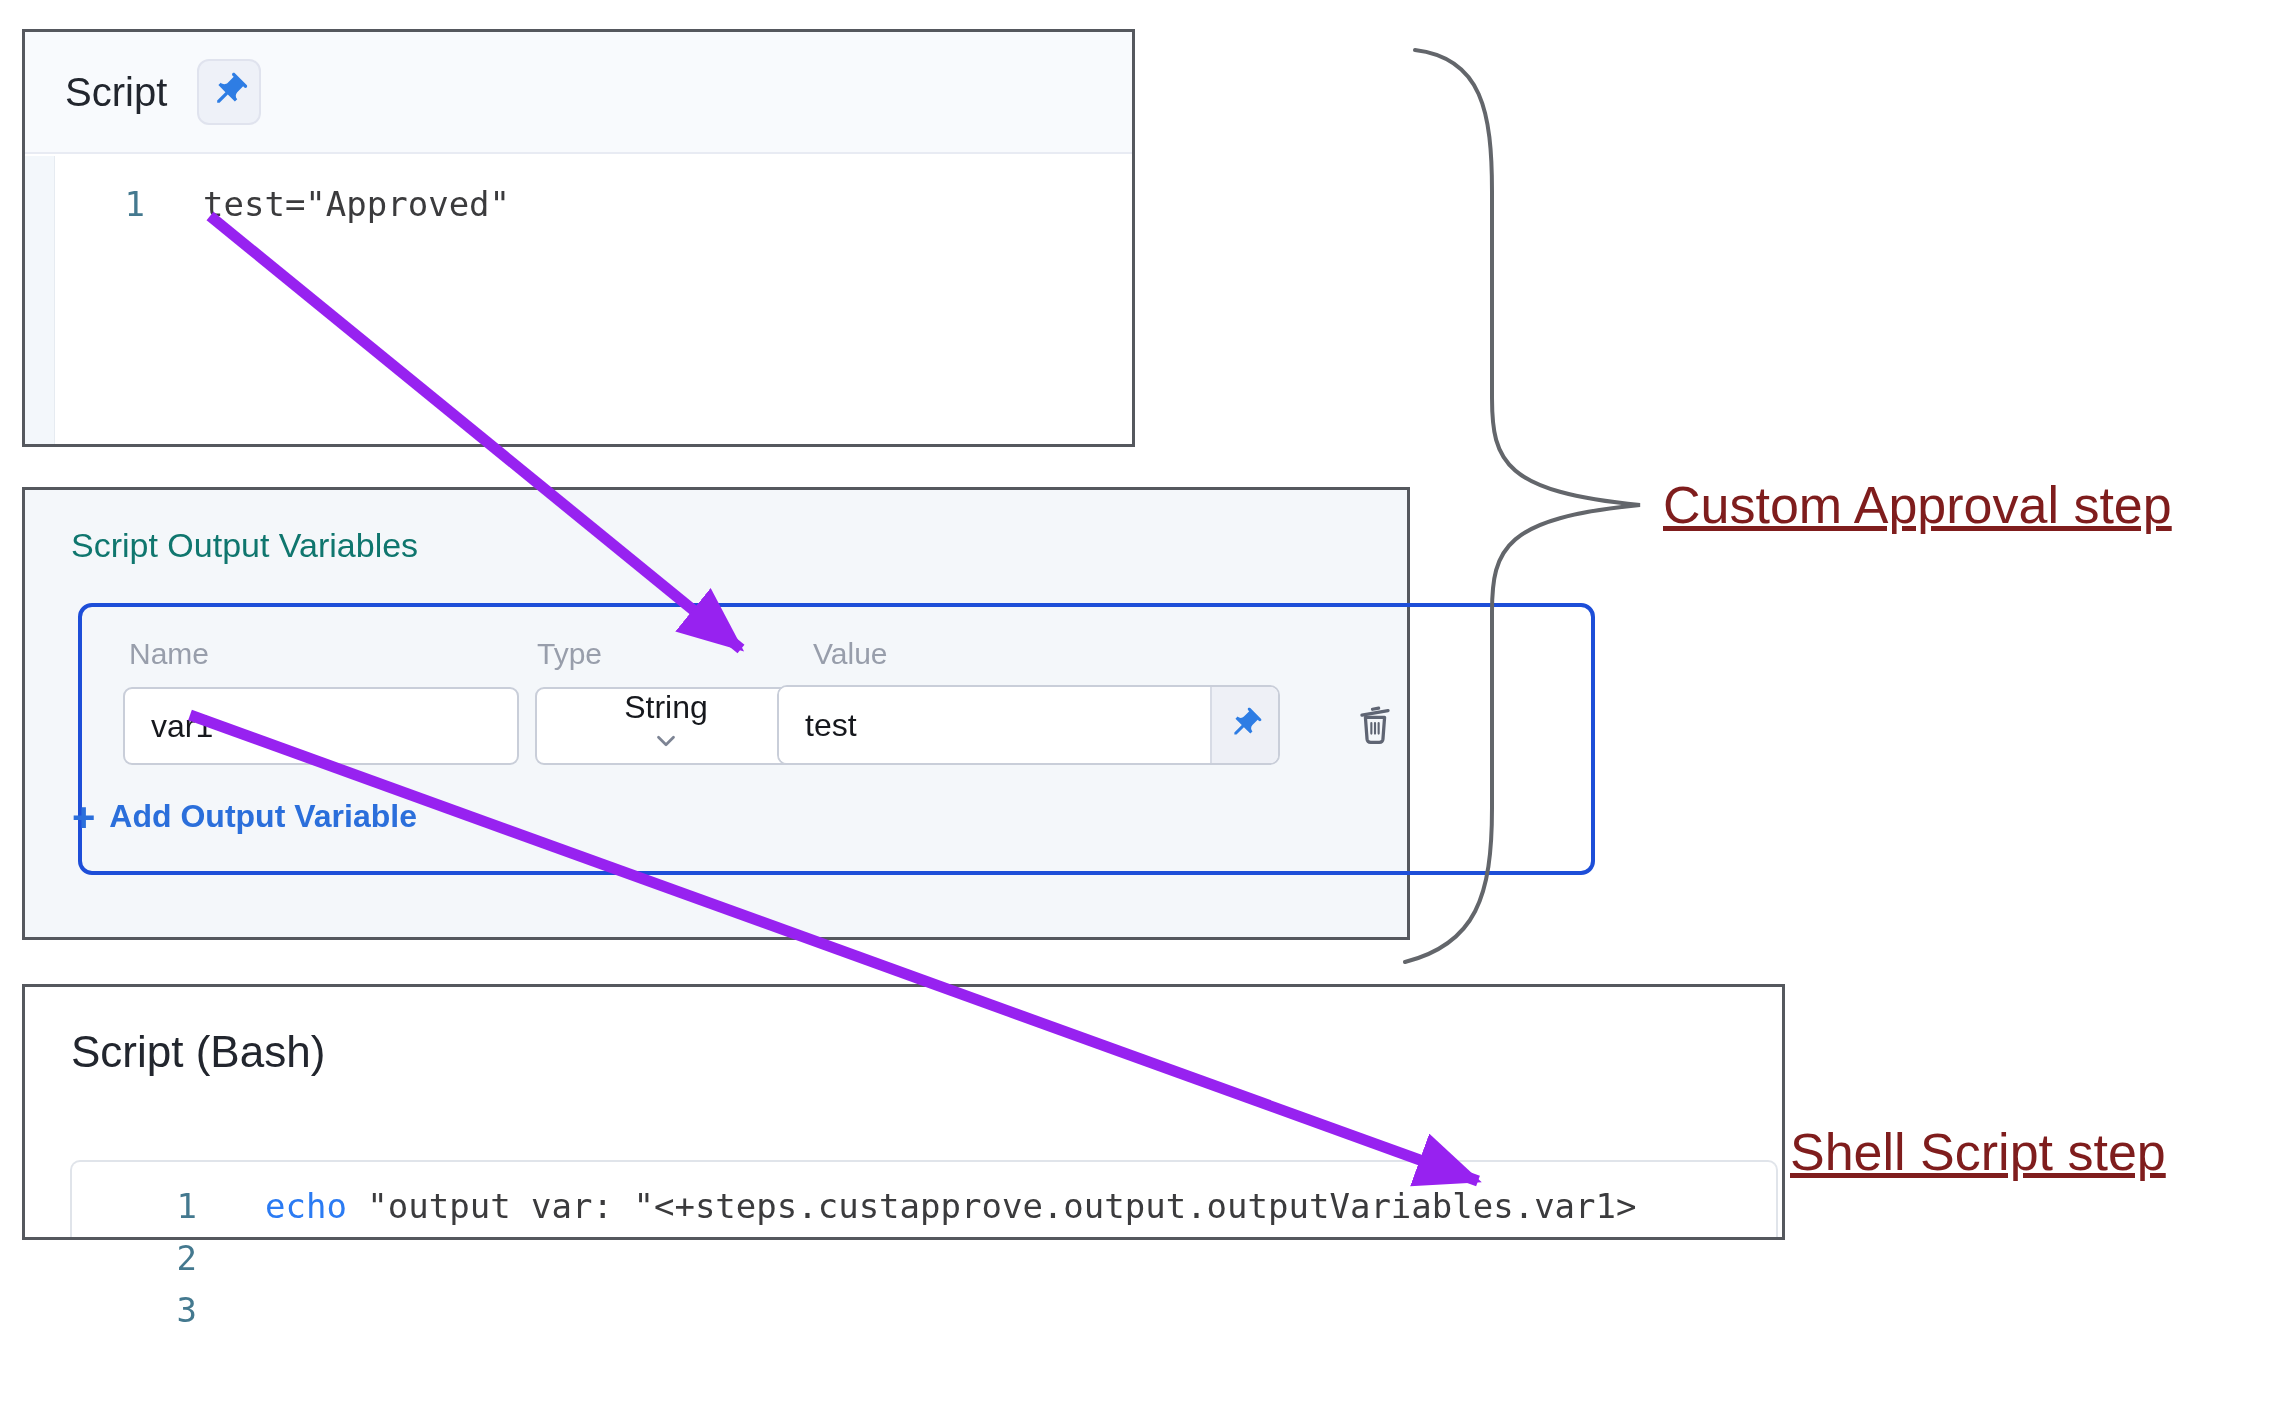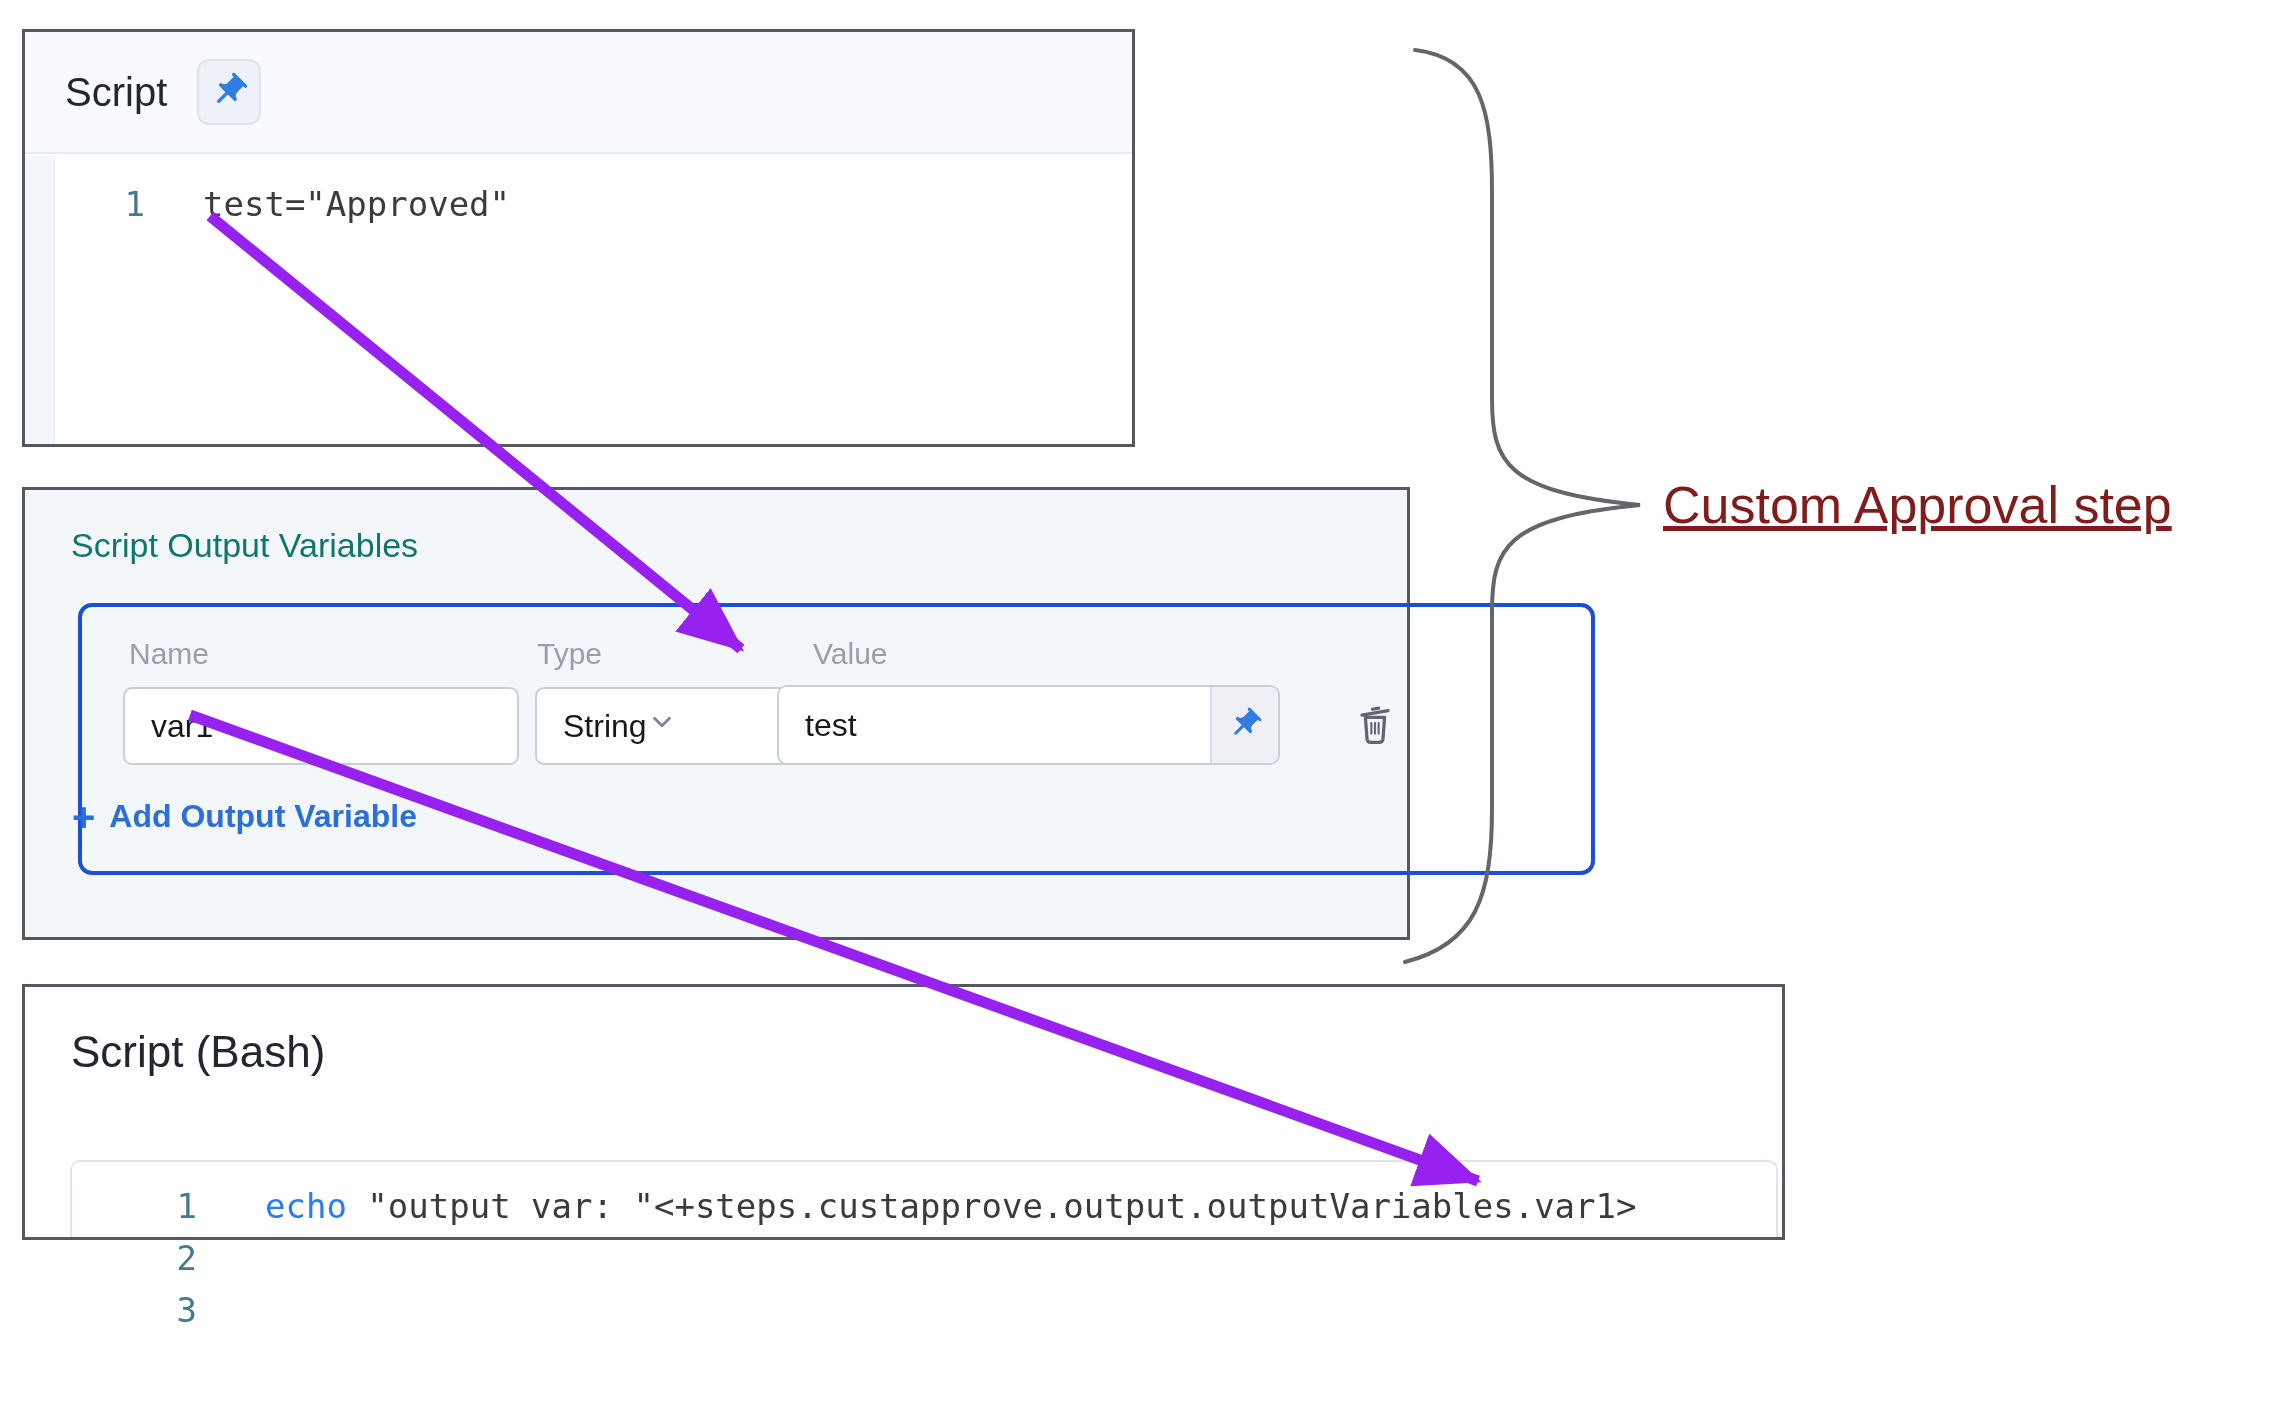--- a/index.html
+++ b/index.html
@@ -33,21 +33,21 @@
   .kw{color:var(--keyword-blue);}
 
   
   #vars-panel{left:22px;top:487px;width:1388px;height:453px;background:#f4f7fa;}
   #vars-panel .title{position:absolute;left:46px;top:36px;font-size:34px;color:#0f766e;font-weight:500;}
   #vars-fieldset{position:absolute;left:53px;top:113px;width:1517px;height:272px;border:4px solid #1d4ed8;border-radius:14px;}
   .col-label{position:absolute;top:30px;font-size:30px;color:#989eab;}
   .field{position:absolute;top:80px;height:78px;background:#ffffff;border:2px solid var(--field-border);
       border-radius:9px;font-size:32px;color:#16181d;padding:0 26px;font-family:"Liberation Sans",sans-serif;}
   input.field{outline:none;}
-  .select-field{display:flex;align-items:center;justify-content:flex-start;cursor:pointer;}
+  .select-field{display:flex;align-items:center;justify-content:center;cursor:pointer;flex-direction:column;}
   #value-group{position:absolute;left:695px;top:78px;width:503px;height:80px;border:2px solid var(--field-border);
       border-radius:10px;background:#ffffff;display:flex;overflow:hidden;justify-content:flex-end;}
   #value-group input{flex:1;border:none;outline:none;font-size:32px;color:#16181d;padding:0 26px;background:#ffffff;
       font-family:"Liberation Sans",sans-serif;min-width:0;}
   #value-pin{width:68px;background:#eef0f6;border-left:2px solid #d7dbe5;display:flex;align-items:center;justify-content:center;cursor:pointer;}
   .trash-btn{position:absolute;left:1267px;top:90px;width:52px;height:56px;display:flex;align-items:center;justify-content:center;
       background:none;border:none;cursor:pointer;}
   #add-variable{position:absolute;left:47px;top:308px;display:flex;align-items:center;gap:14px;cursor:pointer;
       color:var(--link-blue);font-weight:bold;font-size:32px;background:none;border:none;font-family:"Liberation Sans",sans-serif;}
   #add-variable .plus{font-size:40px;font-weight:bold;line-height:32px;}
@@ -169,13 +169,14 @@
     <defs>
       <marker id="ah" markerUnits="userSpaceOnUse" markerWidth="80" markerHeight="60" refX="62" refY="28" orient="auto">
         <path d="M0,0 L66,28 L0,56 Z" fill="#9722f0"></path>
       </marker>
     </defs>
     <line x1="210" y1="216" x2="741" y2="649" stroke="#9722f0" stroke-width="11" marker-end="url(#ah)"></line>
     <line x1="190" y1="715" x2="1478" y2="1181" stroke="#9722f0" stroke-width="11" marker-end="url(#ah)"></line>
   </svg>
 
   <span class="annotation" style="left:1663px;top:475px;">Custom Approval step</span>
+  <span class="annotation" style="left:1790px;top:1122px;">Shell Script step</span>
 </div>
 
 </body></html>

